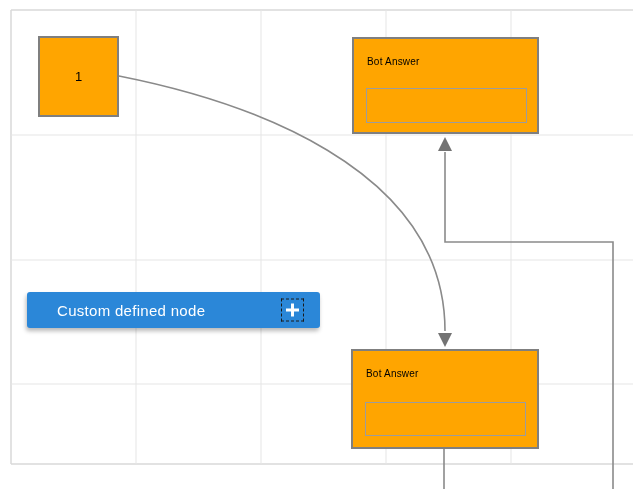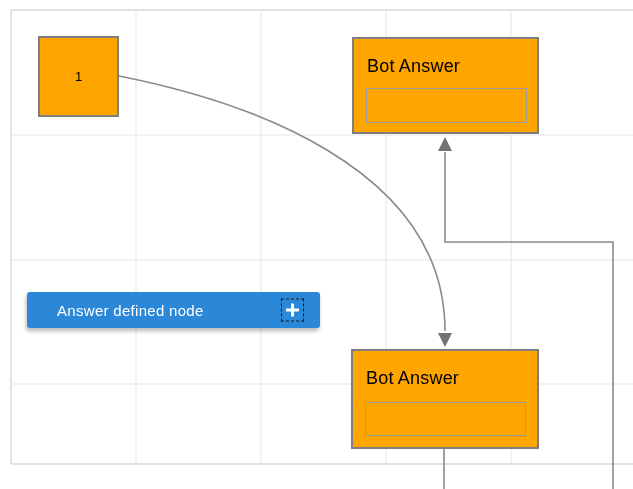--- a/index.html
+++ b/index.html
@@ -21,21 +21,21 @@
   .grid-line{stroke:var(--grid-line);stroke-width:1;}
   .border-line{stroke:var(--canvas-border);stroke-width:1.5;}
   .connector{stroke:var(--connector-gray);stroke-width:1.6;fill:none;}
   .arrowhead{fill:var(--arrow-gray);stroke:none;}
   .node{position:absolute;background:var(--node-orange);border:2px solid var(--node-border);}
   .node-square{left:38px;top:36px;width:81px;height:81px;display:flex;align-items:center;justify-content:center;
     font-size:13px;color:#000;}
   .node-bot{width:187px;height:97px;}
   .node-bot.top{left:352px;top:37px;}
   .node-bot.bottom{left:351px;top:349px;width:188px;height:100px;}
-  .node-title{position:absolute;left:13px;top:17px;font-size:18px;color:#000;letter-spacing:0.2px;}
+  .node-title{position:absolute;left:13px;top:17px;font-size:10px;color:#000;letter-spacing:0.2px;}
   .inner-box{position:absolute;left:12px;top:49px;width:161px;height:35px;border:1px solid var(--inner-box-border);
     background:transparent;}
   .node-bot.bottom .inner-box{top:51px;height:34px;}
   .palette-bar{position:absolute;left:27px;top:292px;width:293px;height:36px;background:var(--palette-blue);
     border-radius:3px;box-shadow:-1px 3px 4px rgba(0,0,0,0.28);display:flex;align-items:center;}
   .palette-label{color:var(--text-light);font-size:15px;padding-left:30px;letter-spacing:0.3px;}
   .add-btn{position:absolute;right:16px;top:50%;transform:translateY(-50%);width:23px;height:23px;
     border:1px dashed var(--text-dark);display:flex;align-items:center;justify-content:center;cursor:pointer;}
   .add-btn .bar{position:absolute;background:var(--text-light);}
   .add-btn .bar.h{width:13px;height:3px;}
@@ -84,20 +84,20 @@
     <span class="node-title">Bot Answer</span>
     <div class="inner-box"></div>
   </div>
 
   <div class="node node-bot bottom">
     <span class="node-title">Bot Answer</span>
     <div class="inner-box"></div>
   </div>
 
   <div class="palette-bar">
-    <span class="palette-label">Answer defined node</span>
+    <span class="palette-label">Custom defined node</span>
     <div class="add-btn">
       <span class="bar h"></span>
       <span class="bar v"></span>
     </div>
   </div>
 
 </div>
 
 </body></html>

